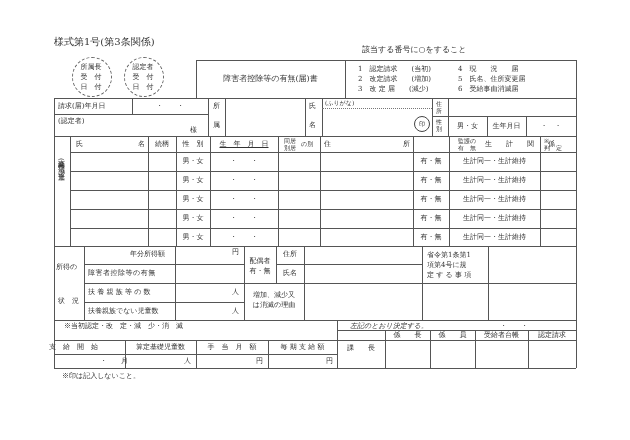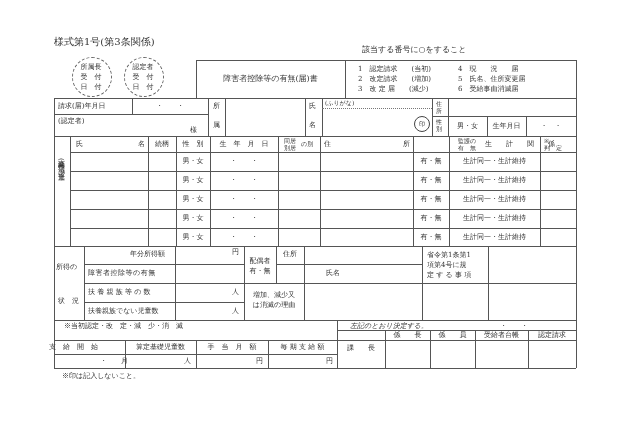--- a/index.html
+++ b/index.html
@@ -105,21 +105,21 @@
 <div class="hl" style="left:70px;top:190px;width:506px;"></div>
 <div class="hl" style="left:70px;top:209px;width:506px;"></div>
 <div class="hl" style="left:70px;top:228px;width:506px;"></div>
 <div class="hl" style="left:54px;top:246px;width:522px;"></div>
 
 <div class="t vert" style="left:57px;top:154px;font-size:7px;height:90px;">支給要件(減少)児童</div>
 <div class="t" style="left:76px;top:141px;">氏</div>
 <div class="t" style="left:138px;top:141px;">名</div>
 <div class="t ctr" style="left:148px;top:141px;width:28px;">続柄</div>
 <div class="t ctr" style="left:176px;top:141px;width:34px;">性　別</div>
-<div class="t ctr" style="left:210px;top:141px;width:68px;">生　年　月　日</div>
+<div class="t ctr" style="left:210px;top:141px;width:68px;text-decoration:underline;">生　年　月　日</div>
 <div class="t" style="left:284px;top:137px;font-size:6px;line-height:7px;">
     <div>同居</div>
     <div>別居</div>
   </div>
 <div class="t" style="left:301px;top:141px;font-size:6px;">の別</div>
 <div class="t" style="left:324px;top:141px;">住</div>
 <div class="t" style="left:403px;top:141px;">所</div>
 <div class="t ctr" style="left:449px;top:137px;width:36px;font-size:6px;line-height:7px;">
     <div>監護の</div>
     <div>有　無</div>
@@ -186,21 +186,21 @@
 <div class="t" style="left:232px;top:289px;">人</div>
 <div class="field" style="left:176px;top:284px;width:54px;height:17px;"></div>
 <div class="t" style="left:88px;top:308px;">扶養親族でない児童数</div>
 <div class="t" style="left:232px;top:308px;">人</div>
 <div class="field" style="left:176px;top:303px;width:54px;height:16px;"></div>
 <div class="t ctr" style="left:244px;top:256px;width:32px;font-size:7px;line-height:10px;">
     <div>配偶者</div>
     <div>有・無</div>
   </div>
 <div class="t ctr" style="left:276px;top:251px;width:28px;">住所</div>
-<div class="t ctr" style="left:276px;top:270px;width:28px;padding-left:43px;">氏名</div>
+<div class="t ctr" style="left:276px;top:270px;width:28px;">氏名</div>
 <div class="field" style="left:305px;top:247px;width:116px;height:16px;"></div>
 <div class="field" style="left:305px;top:265px;width:116px;height:17px;"></div>
 <div class="t ctr" style="left:244px;top:290px;width:60px;font-size:7px;line-height:10px;">
     <div>増加、減少又</div>
     <div>は消滅の理由</div>
   </div>
 <div class="field" style="left:305px;top:284px;width:116px;height:35px;"></div>
 <div class="t" style="left:427px;top:250px;font-size:7px;line-height:10px;">
     <div>省令第1条第1</div>
     <div>項第4号に規</div>

